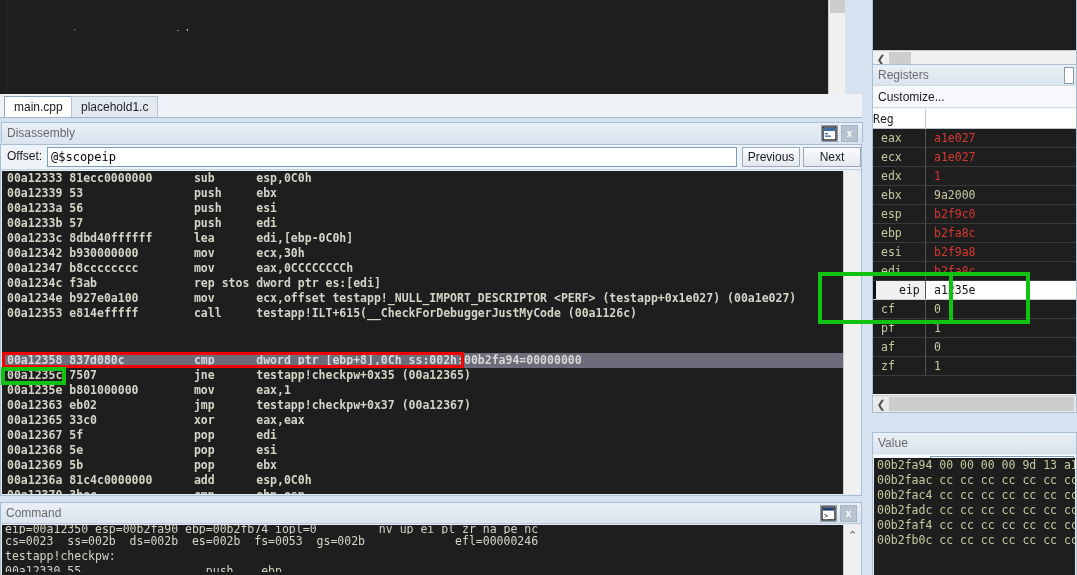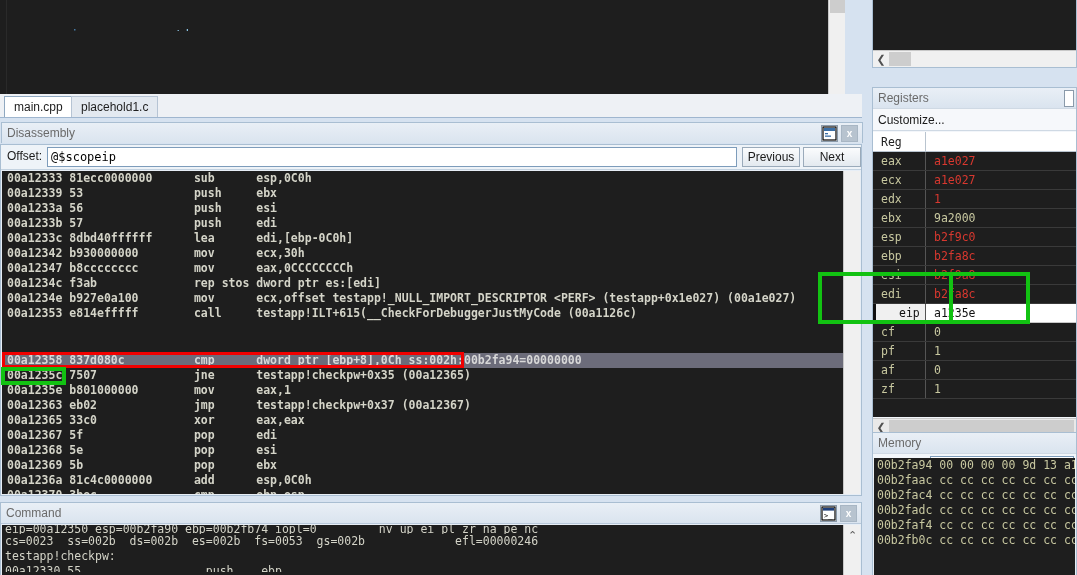--- a/index.html
+++ b/index.html
@@ -147,33 +147,33 @@
   }
   #locals-hscroll .arrow-l {
     position: absolute; left: 1px; top: 0; width: 14px; height: 16px;
     color: #505050; font-size: 11px; text-align: center; line-height: 16px;
   }
   #locals-hscroll .thumb {
     position: absolute; left: 16px; top: 1px; width: 22px; height: 14px; background: #cdcdcd;
   }
 
   #registers {
-    position: absolute; left: 2px; top: 87px; right: 0; height: 349px;
+    position: absolute; left: 2px; top: 64px; right: 0; height: 349px;
     background: #f3f6fa; border: 1px solid #a9bed2;
   }
   #reg-customize {
     height: 22px; line-height: 22px; padding-left: 5px; font-size: 12px;
     color: #1a1a1a; background: #f6f8fb; border-bottom: 1px solid #cfd9e4;
   }
   #reg-table { position: absolute; left: 0; top: 44px; right: 0; bottom: 18px;
     background: #1e1e1e; overflow: hidden; }
   .reg-hdr { display: flex; height: 20px; background: #ffffff; border-bottom: 1px solid #b9c4cf; }
   .reg-hdr div {
     font-family: "DejaVu Sans Mono", monospace; font-size: 11.5px; line-height: 20px;
-    color: #202020; padding-left: 8px;
+    color: #202020; padding-left: 0;
   }
   .reg-hdr .c1 { width: 53px; border-right: 1px solid #b9c4cf; }
   .reg-hdr .c2 { flex: 1; }
   .reg-row { display: flex; height: 19px; border-bottom: 1px solid #3a3a3a; }
   .reg-row .c1 {
     width: 53px; padding-left: 8px; border-right: 1px solid #555;
     font-family: "DejaVu Sans Mono", monospace; font-size: 11.5px; line-height: 19px;
     color: #c8c8a0;
   }
   .reg-row .c2 {
@@ -382,21 +382,21 @@
           </div>
       </div>
       <div id="reg-hscroll">
         <div class="arrow-l">❮</div>
         <div class="thumb"></div>
       </div>
     </div>
 
     <div id="memory">
       <div class="panel-title" style="border:none;border-bottom:1px solid #cfd9e4;">
-        <span>Memory</span>
+        <span>Value</span>
       </div>
       <div id="mem-toolbar">
         <div id="mem-grip"></div>
         <span class="lbl">Virtual:</span>
         <input id="mem-input" type="text" value="b2fa8c+8" style="">
       </div>
       <div id="mem-body" class="mono"><div class="mline">00b2fa94 00 00 00 00 9d 13 a1</div><div class="mline">00b2faac cc cc cc cc cc cc cc</div><div class="mline">00b2fac4 cc cc cc cc cc cc cc</div><div class="mline">00b2fadc cc cc cc cc cc cc cc</div><div class="mline">00b2faf4 cc cc cc cc cc cc cc</div><div class="mline">00b2fb0c cc cc cc cc cc cc cc</div></div>
     </div>
   </div>
 

